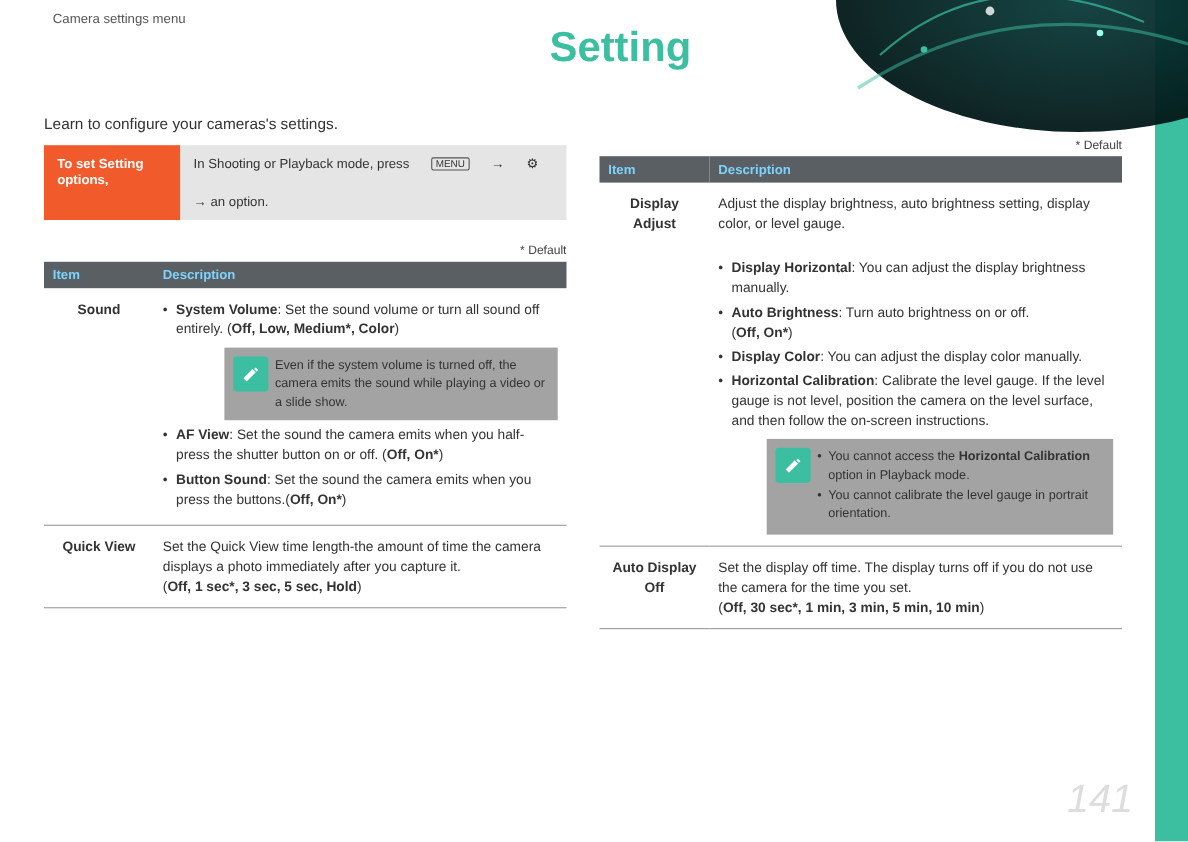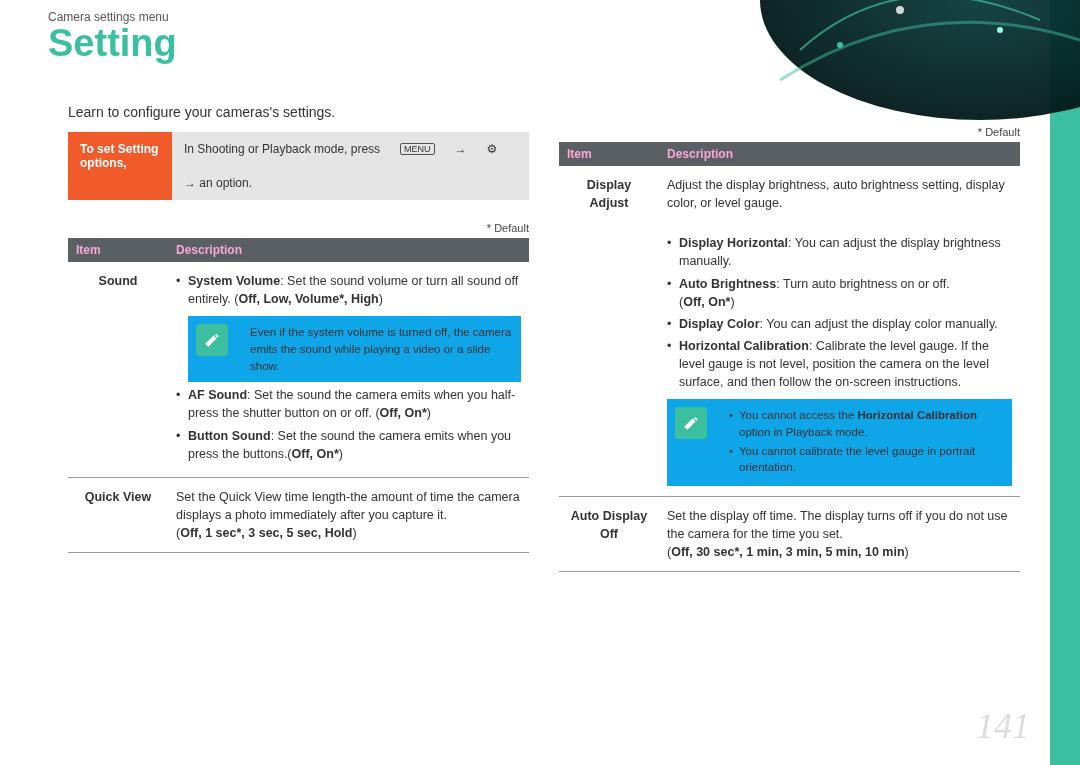--- a/index.html
+++ b/index.html
@@ -20,55 +20,56 @@
   .breadcrumb {
     font-size: 12px;
     color: #555;
   }
   .title {
     font-size: 38px;
     font-weight: 600;
     color: #3bbfa0;
     font-family: "Segoe UI Semibold", Arial, sans-serif;
     margin-top: -2px;
+    text-align: center;
   }
   .swirls {
     position: absolute;
     top: -20px; right: -20px;
     width: 380px; height: 140px;
     pointer-events: none;
   }
   .teal-strip {
     position: absolute;
     top: 0; right: 0;
     width: 30px; height: 765px;
     background: #3bbfa0;
   }
   .page-num {
     position: absolute;
     bottom: 18px; right: 50px;
     font-size: 36px;
     font-style: italic;
     color: #ddd;
-    font-family: Liberation Serif, serif;
+    font-family: Liberation Sans, sans-serif;
   }
   .content {
     display: flex;
-    padding: 24px 60px 0 68px;
+    padding: 24px 60px 0 40px;
     gap: 30px;
   }
   .col { flex: 1; min-width: 0; font-size: 12.5px; }
   .intro { font-size: 14px; margin-bottom: 12px; }
   .default-note { text-align: right; font-size: 11px; color: #444; margin-bottom: 4px; margin-top: 22px; }
   .instr-box { display: flex; margin-bottom: 8px; }
   .instr-left {
     background: #f15a2b;
     color: #fff;
     padding: 10px 12px;
-    width: 104px;
+    width: 124px;
     font-size: 12px;
     font-weight: 600;
   }
   .instr-right {
     background: #e5e5e5;
     padding: 10px 12px;
     flex: 1;
     font-size: 12px;
     display: flex;
     align-items: center;
@@ -87,45 +88,46 @@
     display: inline-block;
     font-size: 12px;
   }
   table.spec {
     width: 100%;
     border-collapse: collapse;
     font-size: 12.5px;
   }
   table.spec thead th {
     background: #5a5f63;
-    color: #f9a8d4;
+    color: #7dd3fc;
     text-align: left;
     padding: 5px 8px;
     font-weight: 600;
     font-size: 12px;
   }
   table.spec thead th:first-child { width: 100px; }
   table.spec tbody td {
     border-bottom: 1px solid #999;
     padding: 10px 8px;
     vertical-align: top;
     line-height: 1.45;
   }
   table.spec tbody td:first-child { font-weight: 600; text-align: center; }
   ul.bullets { list-style: none; padding: 0; margin: 0; }
   ul.bullets > li { padding-left: 12px; position: relative; margin-bottom: 4px; }
   ul.bullets > li::before { content: "•"; position: absolute; left: 0; color: #333; }
   .note-box {
     display: flex;
-    background: #0ea5e9;
+    background: #a3a3a3;
     margin-top: 8px;
     padding: 8px;
-    gap: 22px;
+    gap: 6px;
     font-size: 11.5px;
     align-items: flex-start;
+    margin-left: 44px;
   }
   .note-icon {
     width: 32px; height: 32px;
     background: #3bbfa0;
     border-radius: 3px;
     flex-shrink: 0;
     display: flex;
     align-items: center;
     justify-content: center;
     color: #fff;
@@ -185,32 +187,32 @@
         <th>Item</th>
         <th>Description</th>
       </tr>
         </thead>
       <tbody>
         <tr>
           <td>Sound</td>
           <td>
             <ul class="bullets">
               <li>
-                <b>System Volume</b><span>: Set the sound volume or turn all sound off entirely. (</span><b>Off, Low, Volume*, High</b><span>)</span>
+                <b>System Volume</b><span>: Set the sound volume or turn all sound off entirely. (</span><b>Off, Low, Medium*, Color</b><span>)</span>
                 <div class="note-box">
                   <div class="note-icon">
                     <svg width="18" height="18" viewBox="0 0 24 24">
                         <path fill="#fff" d="M3 17l4 4 11-11-4-4L3 17zm15-13l3 3-2 2-3-3 2-2z"></path>
                       </svg>
                   </div>
                   <div>Even if the system volume is turned off, the camera emits the sound while playing a video or a slide show.</div>
                 </div>
               </li>
               <li>
-                <b>AF Sound</b><span>: Set the sound the camera emits when you half-press the shutter button on or off. (</span><b>Off, On*</b><span>)</span>
+                <b>AF View</b><span>: Set the sound the camera emits when you half-press the shutter button on or off. (</span><b>Off, On*</b><span>)</span>
               </li>
               <li>
                 <b>Button Sound</b><span>: Set the sound the camera emits when you press the buttons.(</span><b>Off, On*</b><span>)</span>
               </li>
             </ul>
           </td>
         </tr>
         <tr>
           <td>Quick View</td>
           <td>

